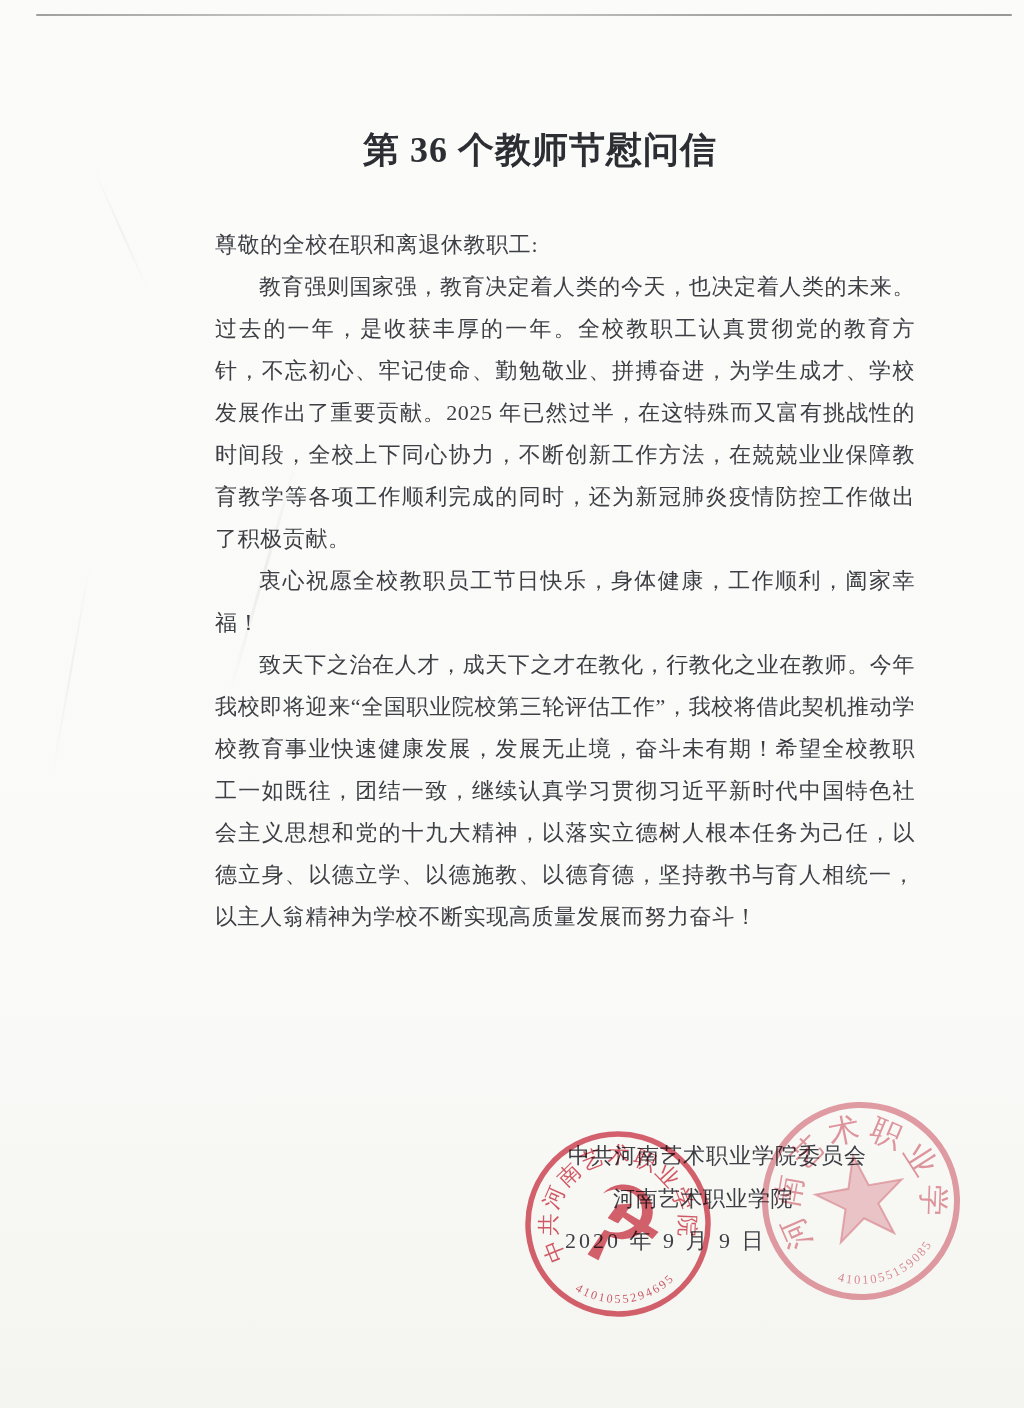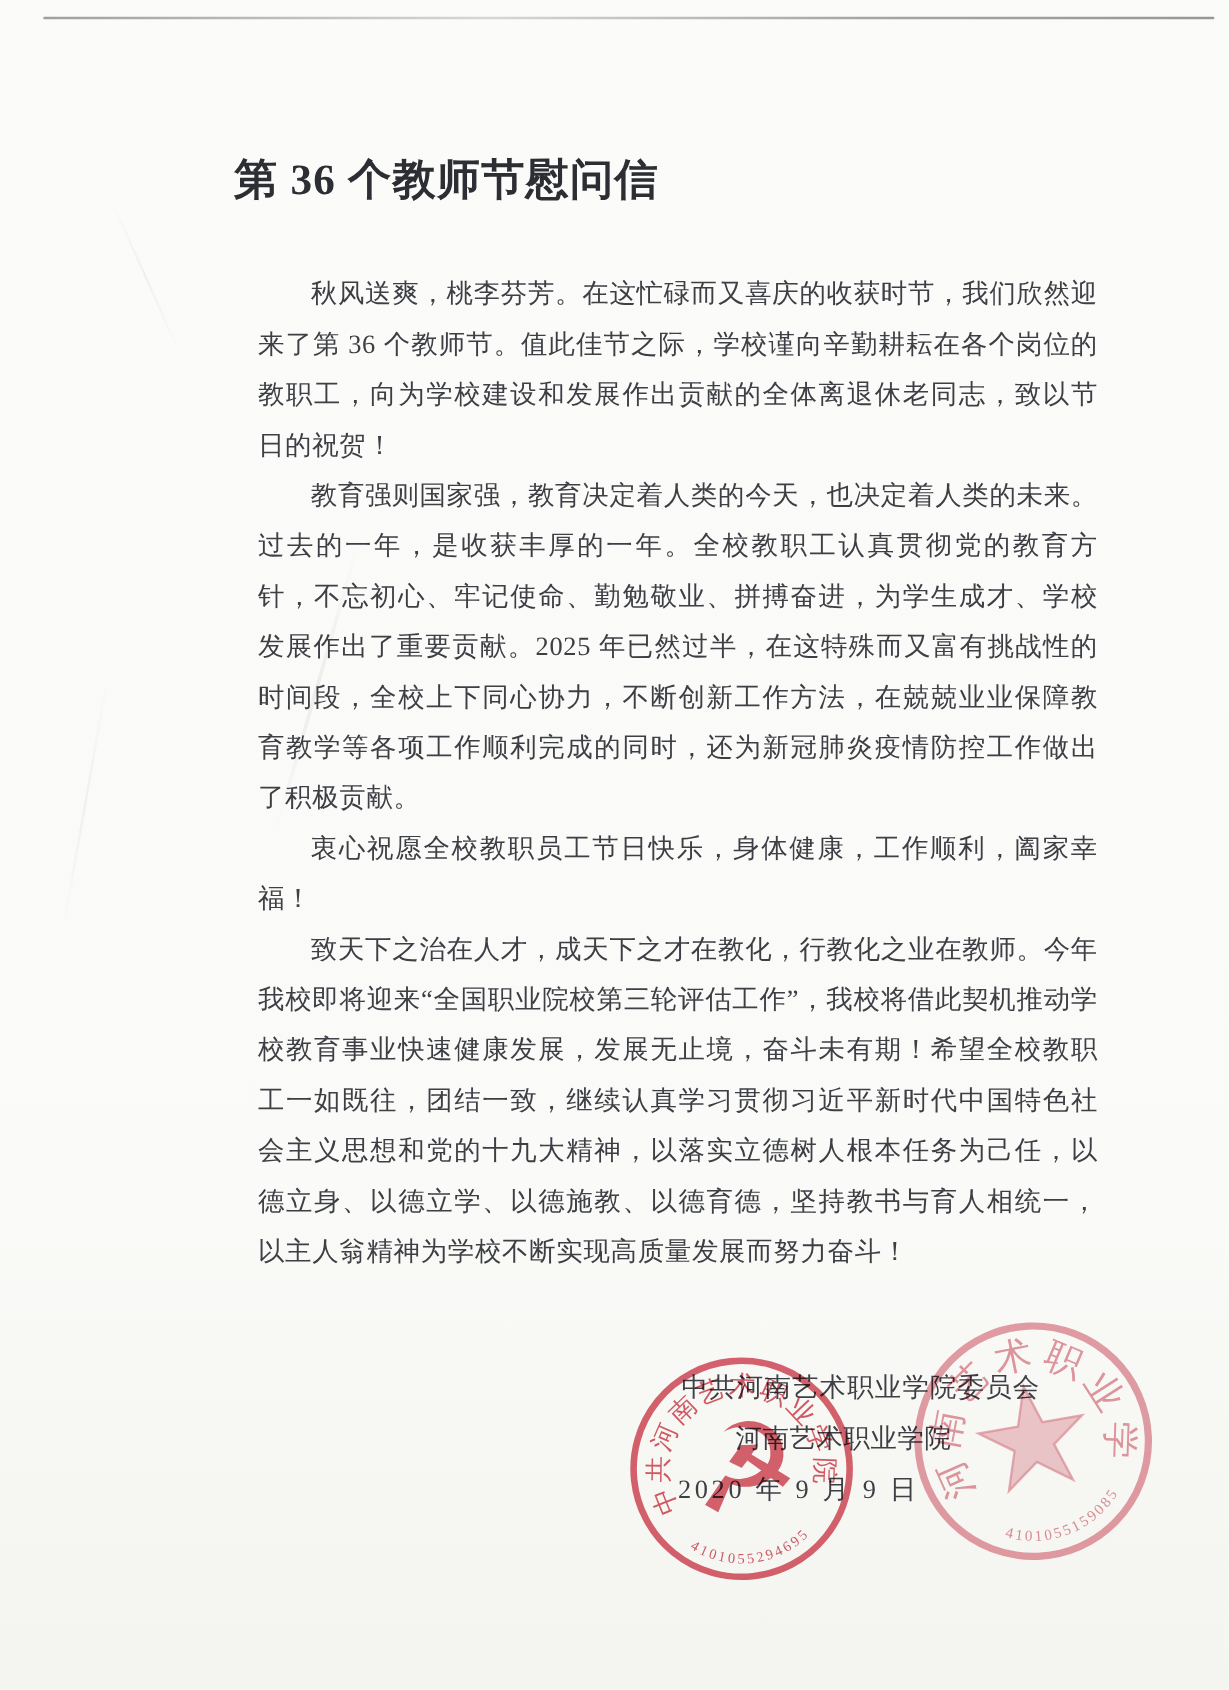--- a/index.html
+++ b/index.html
@@ -16,21 +16,21 @@
   }
   .crease{position:absolute;pointer-events:none;}
   .crease-1{left:262px;top:450px;width:3px;height:250px;transform:rotate(16deg);
     background:linear-gradient(rgba(150,150,150,0),rgba(150,150,150,.14),rgba(150,150,150,0));}
   .crease-2{left:120px;top:160px;width:2px;height:140px;transform:rotate(-24deg);
     background:linear-gradient(rgba(150,150,150,0),rgba(150,150,150,.10),rgba(150,150,150,0));}
   .crease-3{left:70px;top:560px;width:2px;height:220px;transform:rotate(10deg);
     background:linear-gradient(rgba(150,150,150,0),rgba(150,150,150,.10),rgba(150,150,150,0));}
   .title{
     position:absolute;top:128px;left:195px;width:690px;margin:0;
-    text-align:left;font-size:36px;line-height:44px;font-weight:700;
+    text-align:center;font-size:36px;line-height:44px;font-weight:700;
     color:#2d2e33;letter-spacing:1px;
   }
   .body-text{
     position:absolute;left:215px;top:224px;width:700px;
     font-size:22px;letter-spacing:.6px;line-height:42px;color:#3e3f45;
     text-align:justify;
   }
   .body-text p{margin:0;}
   .body-text p.indent{text-indent:2em;}
   .sig-line{position:absolute;color:#3e3f45;white-space:nowrap;}
@@ -49,21 +49,21 @@
 <div class="page">
 
   <div class="scan-line"></div>
   <div class="crease crease-1"></div>
   <div class="crease crease-2"></div>
   <div class="crease crease-3"></div>
 
   <h1 class="title">第 36 个教师节慰问信</h1>
 
   <div class="body-text">
-    <p class="indent">秋风送爽，桃李芬芳。在这忙碌而又喜庆的收获时节，我们欣然迎来了第 36 个教师节。值此佳节之际，学校谨向辛勤耕耘在各个岗位的教职工，向为学校建设和发展作出贡献的全体离退休老同志，致以节日的祝贺！</p>
+    <p>尊敬的全校在职和离退休教职工:</p>
     <p class="indent">教育强则国家强，教育决定着人类的今天，也决定着人类的未来。过去的一年，是收获丰厚的一年。全校教职工认真贯彻党的教育方针，不忘初心、牢记使命、勤勉敬业、拼搏奋进，为学生成才、学校发展作出了重要贡献。2025 年已然过半，在这特殊而又富有挑战性的时间段，全校上下同心协力，不断创新工作方法，在兢兢业业保障教育教学等各项工作顺利完成的同时，还为新冠肺炎疫情防控工作做出了积极贡献。</p>
     <p class="indent">衷心祝愿全校教职员工节日快乐，身体健康，工作顺利，阖家幸福！</p>
     <p class="indent">致天下之治在人才，成天下之才在教化，行教化之业在教师。今年我校即将迎来“全国职业院校第三轮评估工作”，我校将借此契机推动学校教育事业快速健康发展，发展无止境，奋斗未有期！希望全校教职工一如既往，团结一致，继续认真学习贯彻习近平新时代中国特色社会主义思想和党的十九大精神，以落实立德树人根本任务为己任，以德立身、以德立学、以德施教、以德育德，坚持教书与育人相统一，以主人翁精神为学校不断实现高质量发展而努力奋斗！</p>
   </div>
 
   <div class="sig-line sig-org1">中共河南艺术职业学院委员会</div>
   <div class="sig-line sig-org2">河南艺术职业学院</div>
   <div class="sig-line sig-date">2020 年 9 月 9 日</div>
 
   <svg class="seal seal-left" width="200" height="200" viewBox="-100 -100 200 200">

